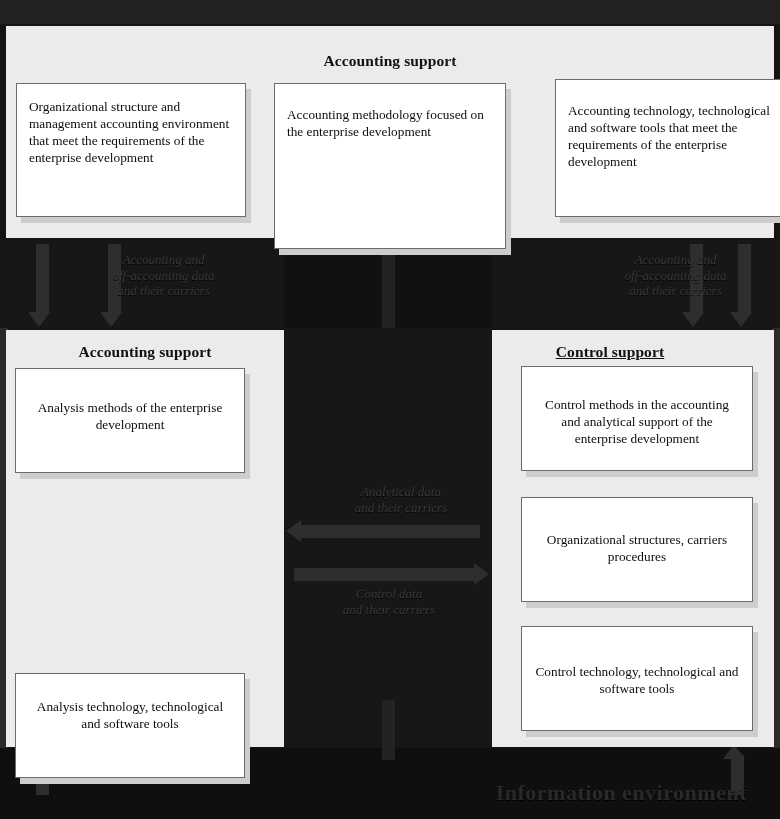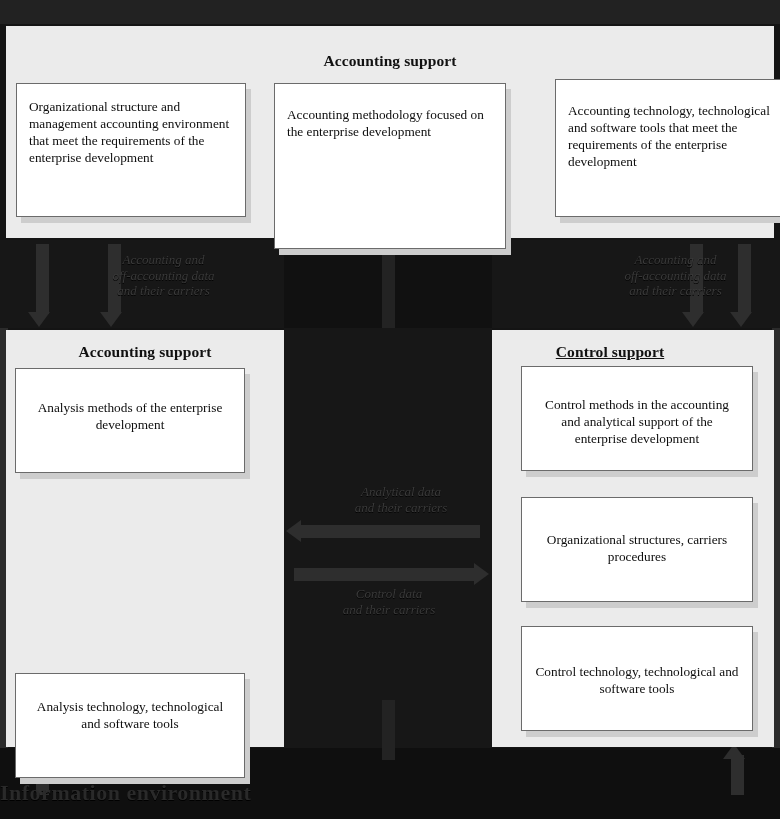--- a/index.html
+++ b/index.html
@@ -109,21 +109,21 @@
   .flow-acc-right { left: 588px; top: 252px; width: 175px; }
   .flow-analytical{ left: 312px; top: 484px; width: 178px; }
   .flow-control   { left: 300px; top: 586px; width: 178px; }
 
   
   .env-label {
     position: absolute;
     left: 0;
     top: 780px;
     width: 747px;
-    text-align: left;
+    text-align: right;
     font-weight: bold;
     font-size: 22px;
     color: #2a2a2a;
     letter-spacing: 0.5px;
     text-shadow: 0 1px 0 #000;
   }
 
   
   .arrow-shaft {
     position: absolute;

